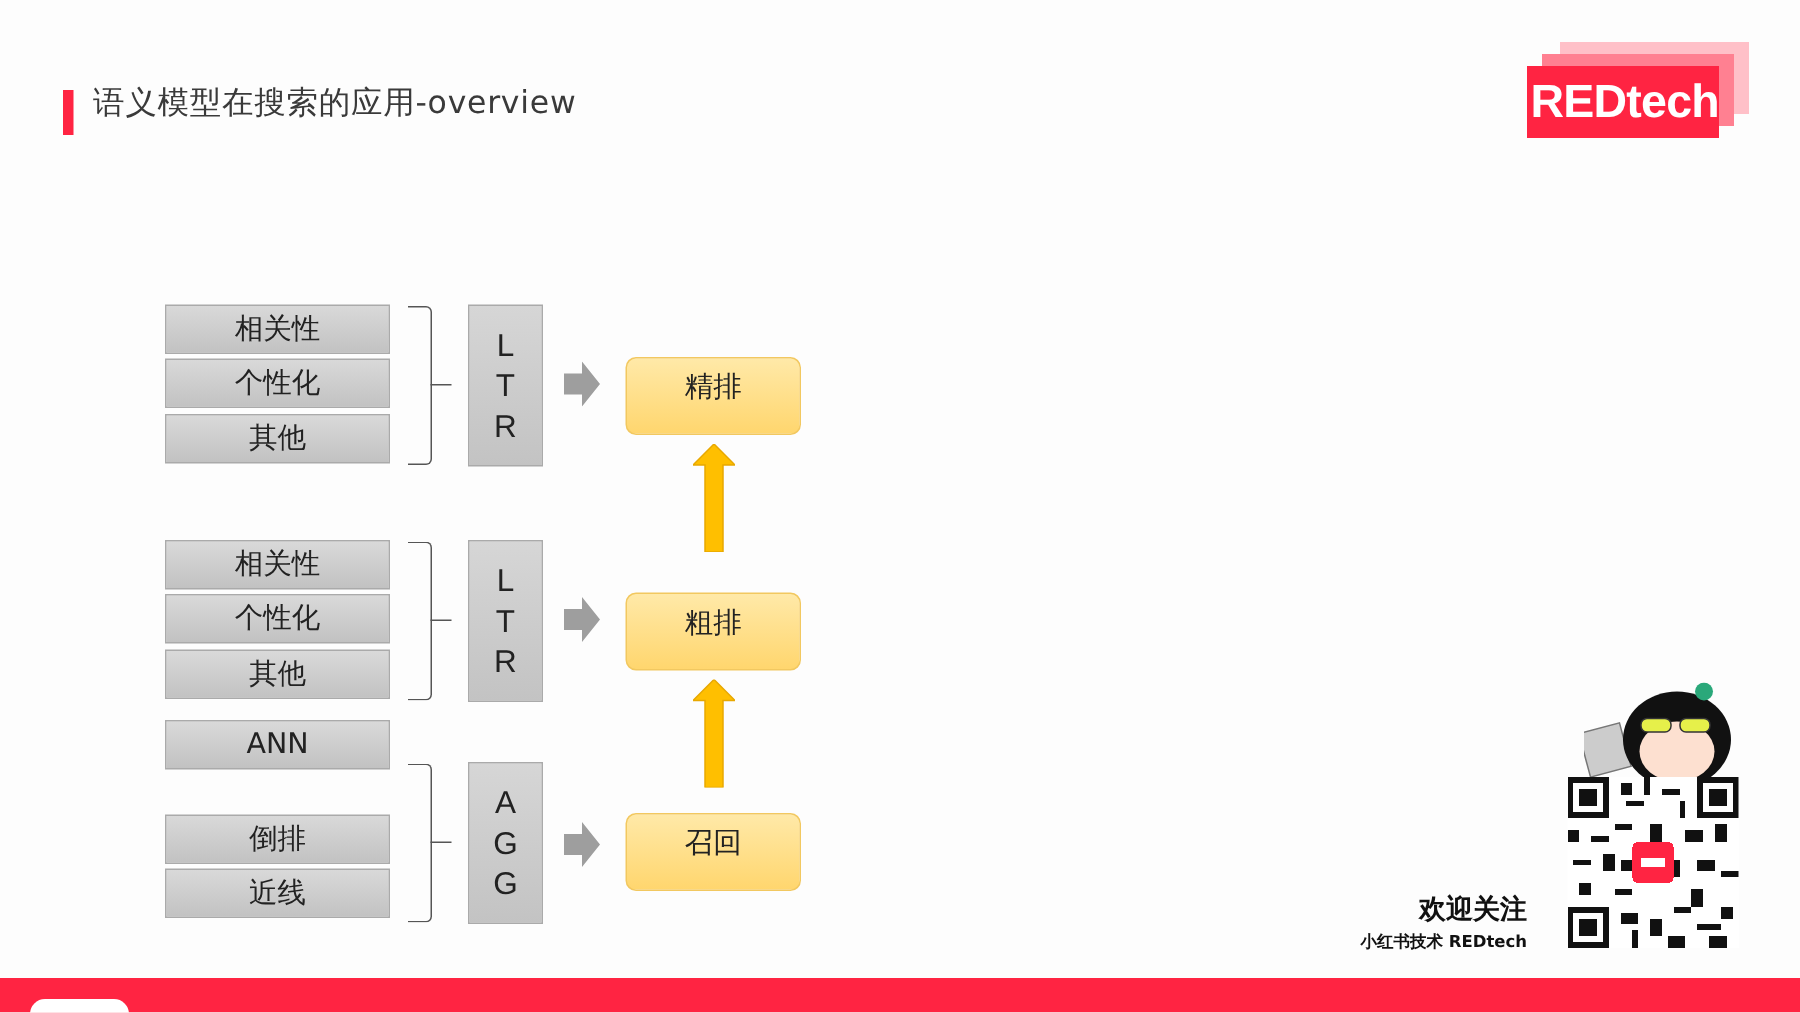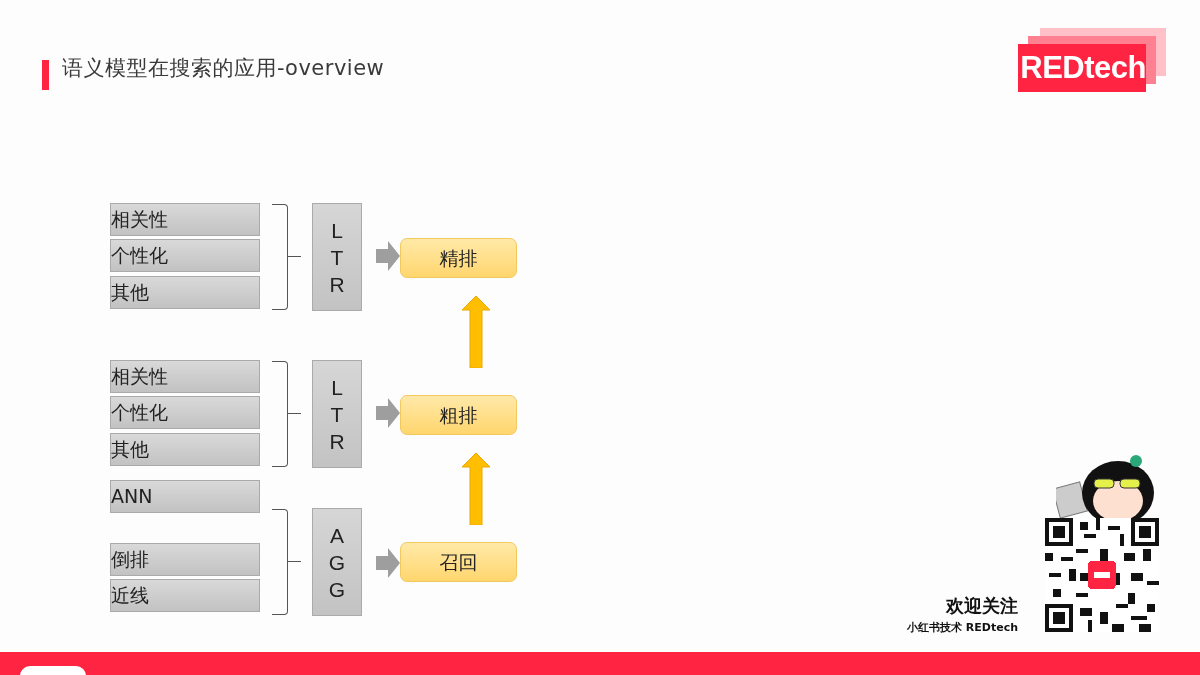--- a/index.html
+++ b/index.html
@@ -10,29 +10,29 @@
 
   .logo { position: absolute; left: 1018px; top: 28px; width: 150px; height: 64px; }
   .logo .l3 { position: absolute; left: 22px; top: 0; width: 126px; height: 48px; background: #ffc0c8; }
   .logo .l2 { position: absolute; left: 10px; top: 8px; width: 128px; height: 48px; background: #ff8091; }
   .logo .l1 { position: absolute; left: 0; top: 16px; width: 128px; height: 48px; background: #ff2442;
               color: #fff; font-family: "Liberation Sans", sans-serif; font-weight: bold; font-size: 31px;
               line-height: 48px; text-align: right; letter-spacing: -0.5px; }
 
   .item { position: absolute; left: 110px; width: 150px; height: 33px;
           background: linear-gradient(#d9d9d9, #c2c2c2); border: 1px solid #aaa;
-          text-align: left; line-height: 31px; font-size: 19px; color: #222; }
+          text-align: center; line-height: 31px; font-size: 19px; color: #222; }
   .brace { position: absolute; left: 272px; width: 16px; border: 1.5px solid #555; border-left: none; border-radius: 0 4px 4px 0; }
   .brace-tick { position: absolute; left: 287px; width: 14px; height: 0; border-top: 1.5px solid #555; }
   .model { position: absolute; left: 312px; width: 50px; height: 108px;
            background: linear-gradient(#d6d6d6, #c3c3c3); border: 1px solid #aaa;
            display: flex; flex-direction: column; align-items: center; justify-content: center;
            font-family: "Liberation Sans", sans-serif; font-size: 21px; color: #222; line-height: 27px; }
   .gray-arrow { position: absolute; left: 376px; width: 24px; height: 30px; }
-  .stage { position: absolute; left: 400px; width: 117px; height: 40px; border-radius: 7px;
+  .stage { position: absolute; left: 417px; width: 117px; height: 52px; border-radius: 7px;
            background: linear-gradient(#ffe9a8, #ffd66e); border: 1px solid #f2c860;
            text-align: center; line-height: 38px; font-size: 19px; color: #222; }
   .up-arrow { position: absolute; left: 462px; width: 28px; height: 72px; }
 
   .follow { position: absolute; right: 182px; top: 594px; text-align: right; }
   .follow .big { font-size: 18px; font-weight: bold; color: #111; font-family: Liberation Mono, monospace; }
   .follow .small { font-size: 11px; font-weight: bold; color: #111; margin-top: 2px; }
   .mascot { position: absolute; left: 1056px; top: 455px; width: 110px; height: 70px; }
   .qr { position: absolute; left: 1045px; top: 518px; width: 114px; height: 114px; background: #fff; }
 

